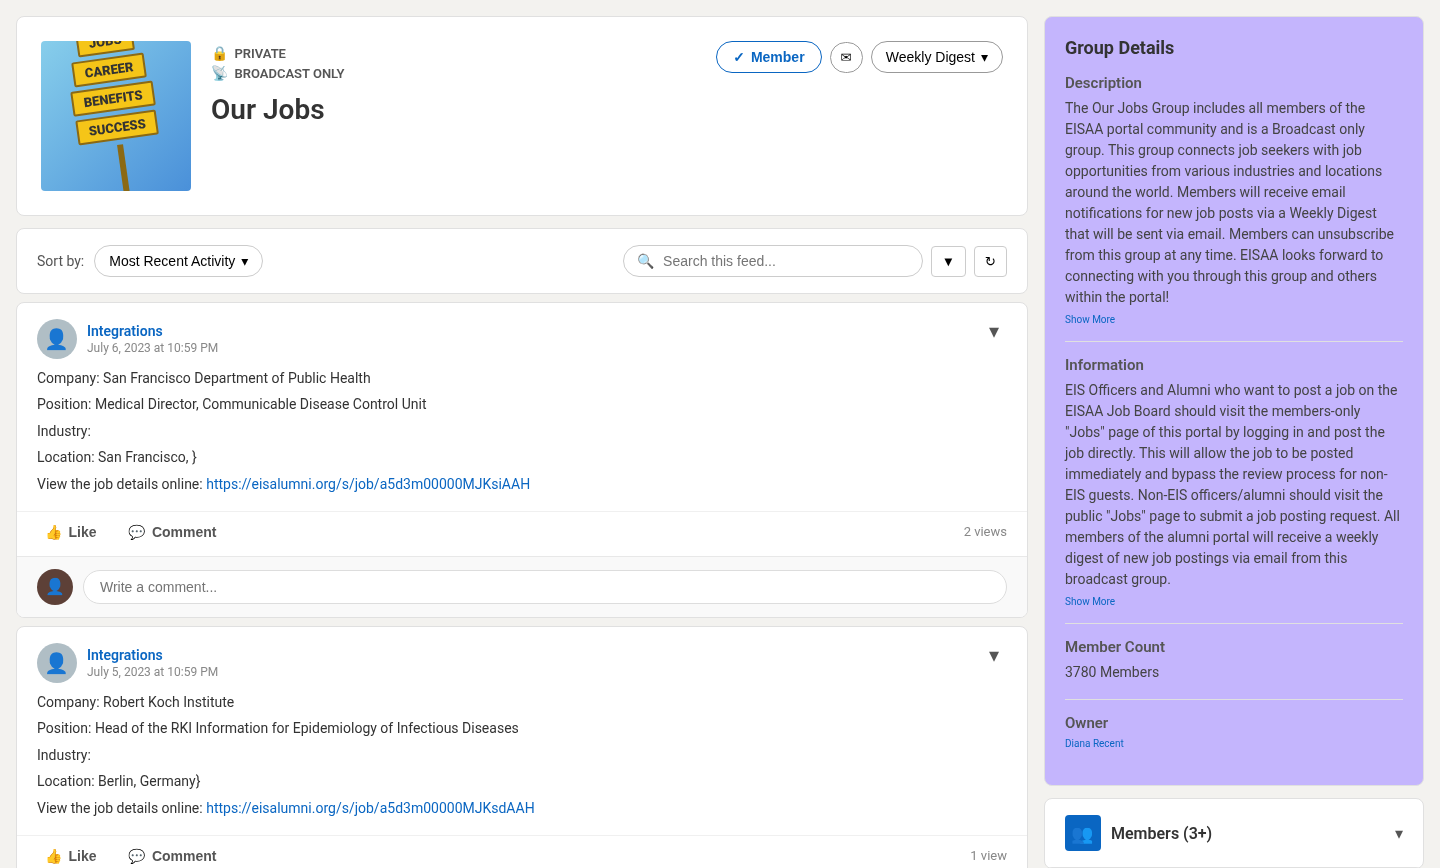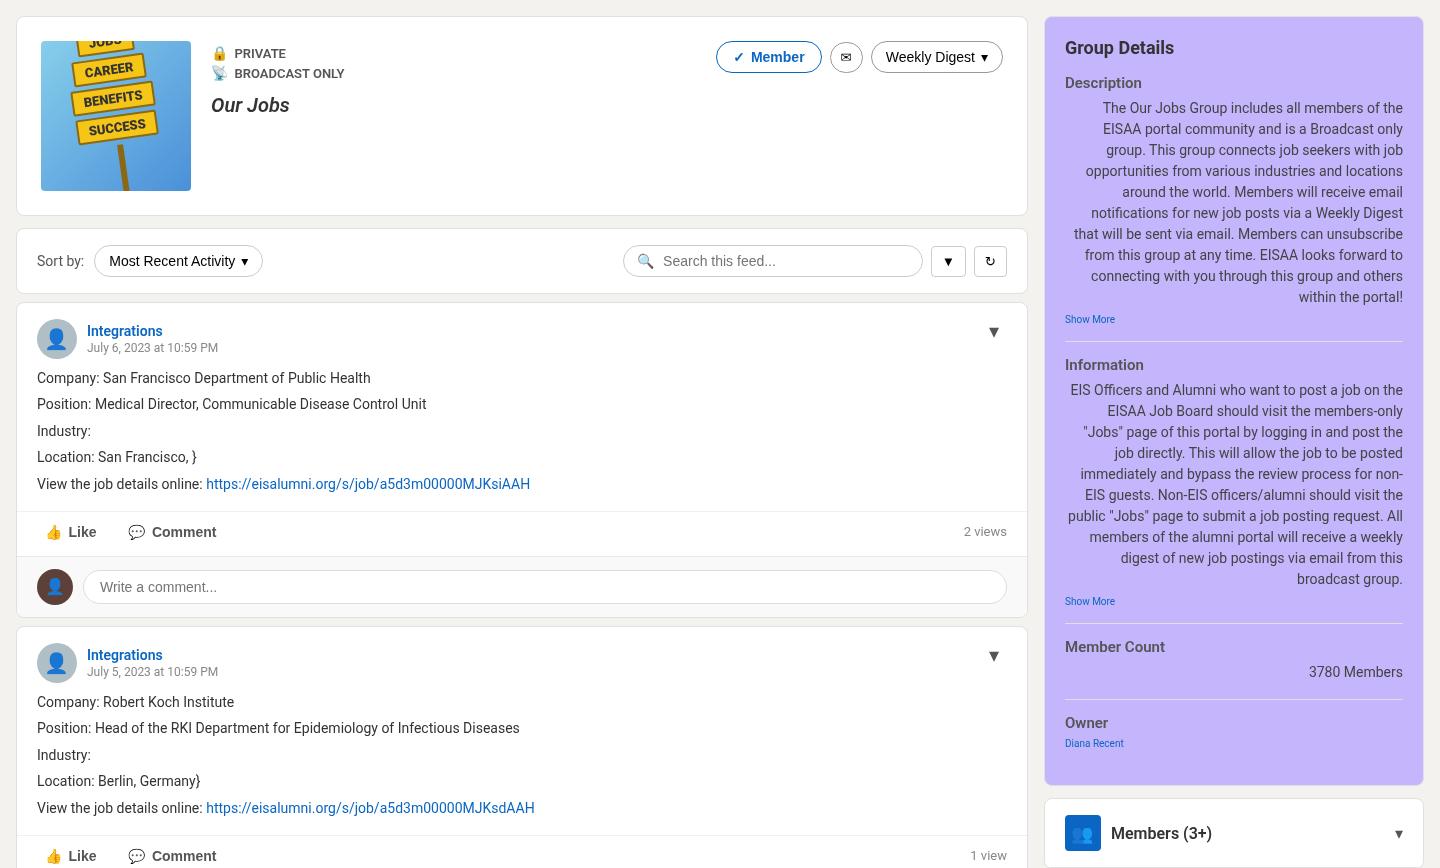--- a/index.html
+++ b/index.html
@@ -47,21 +47,21 @@
     .sign-post {
       width: 6px;
       background: #8B6914;
       height: 60px;
       margin-top: 2px;
     }
     .group-meta { padding-top: 4px; }
     .group-meta-tags { display: flex; flex-direction: column; gap: 4px; margin-bottom: 12px; }
     .meta-tag { display: flex; align-items: center; gap: 6px; font-size: 13px; color: #555; font-weight: 600; }
     .meta-icon { font-size: 14px; }
-    .group-name { font-size: 20px; font-weight: 600; color: #333; margin-top: 8px; font-style: italic; }
+    .group-name { font-size: 28px; font-weight: 600; color: #333; margin-top: 8px; }
     
     .group-header-right { display: flex; align-items: center; gap: 8px; }
     .btn-member {
       display: flex; align-items: center; gap: 6px;
       border: 1px solid #0a66c2; color: #0a66c2;
       background: #fff; padding: 7px 16px;
       border-radius: 20px; font-size: 14px; font-weight: 600;
       cursor: pointer;
     }
     .btn-mail {
@@ -187,21 +187,21 @@
       background: #c4b5fd;
       border: 1px solid #e0e0e0;
       border-radius: 8px;
       padding: 20px;
       margin-bottom: 12px;
     }
     .card-title { font-size: 18px; font-weight: 700; color: #333; margin-bottom: 16px; }
     
     .detail-section { margin-bottom: 16px; }
     .detail-section-title { font-size: 15px; font-weight: 600; color: #555; margin-bottom: 6px; }
-    .detail-section-text { font-size: 14px; color: #444; line-height: 1.5; text-align: right; }
+    .detail-section-text { font-size: 14px; color: #444; line-height: 1.5; }
     .show-more-link { color: #0a66c2; font-size: 10px; cursor: pointer; display: block; margin-top: 6px; }
     .divider { border: none; border-top: 1px solid #e0e0e0; margin: 14px 0; }
     
     .members-card {
       background: #fff;
       border: 1px solid #e0e0e0;
       border-radius: 8px;
       overflow: hidden;
     }
     .members-header {
@@ -332,21 +332,21 @@
           <div class="avatar">👤</div>
           <div>
             <div class="author-name">Integrations</div>
             <div class="author-date">July 5, 2023 at 10:59 PM</div>
           </div>
         </div>
         <button class="post-menu-btn">▾</button>
       </div>
       <div class="post-body">
         <p>Company: Robert Koch Institute</p>
-        <p>Position: Head of the RKI Department for Epidemiology of Infectious Diseases</p>
+        <p>Position: Head of the RKI Information for Epidemiology of Infectious Diseases</p>
         <p>Industry:</p>
         <p>Location: Berlin, Germany}</p>
         <p>
           <span>View the job details online:</span>
           <a class="post-link">https://eisalumni.org/s/job/a5d3m00000MJKsdAAH</a>
         </p>
       </div>
       <div class="post-actions">
         <div class="action-btns">
           <button class="action-btn">

